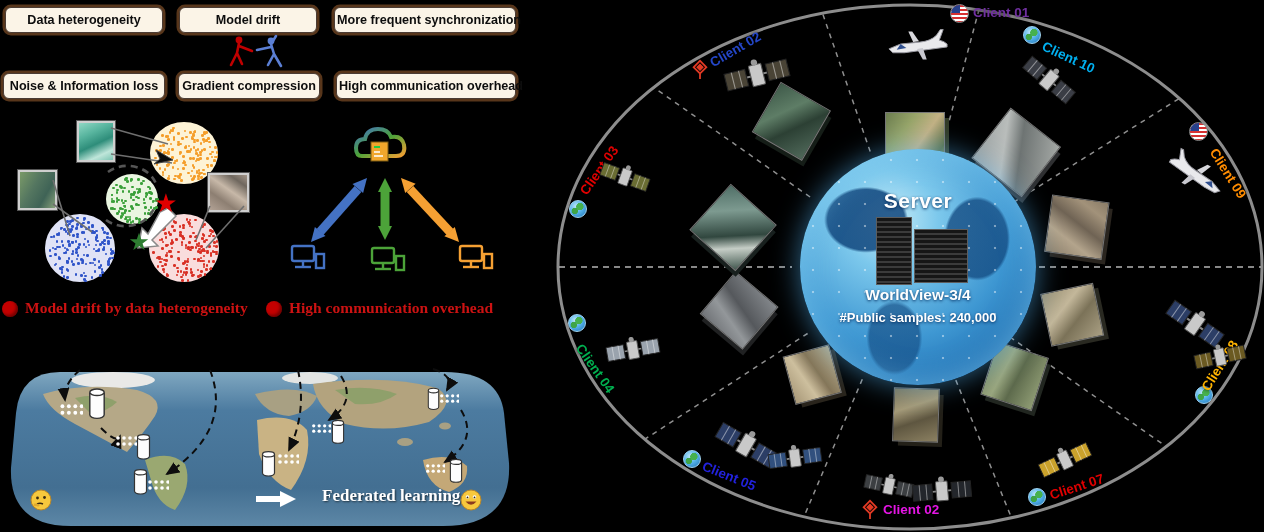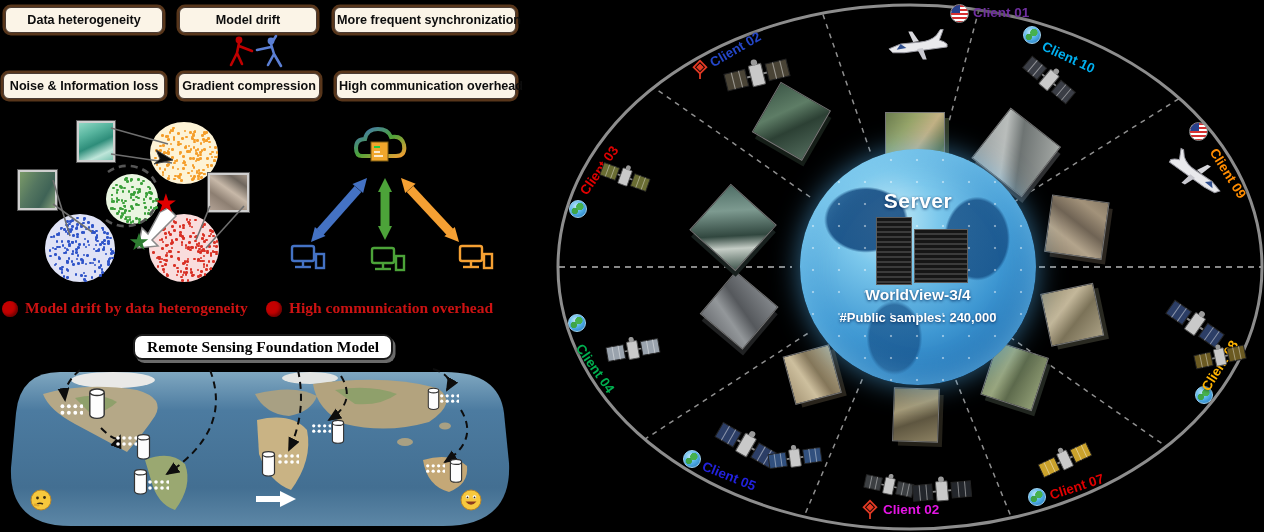--- a/index.html
+++ b/index.html
@@ -799,21 +799,20 @@
       <line x1="193" y1="159" x2="209" y2="159"></line>
         <rect x="214" y="146" width="8" height="14"></rect>
     </g>
   </svg>
 
   <span class="bullet-dot" style="left:2px;top:301px;"></span>
   <span class="bullet-text" style="left:25px;top:299px;">Model drift by data heterogeneity</span>
   <span class="bullet-dot" style="left:266px;top:301px;"></span>
   <span class="bullet-text" style="left:289px;top:299px;">High communication overhead</span>
 
-  <div class="rsfm">Remote Sensing Foundation Model</div>
 
   <svg style="position:absolute;left:5px;top:368px;" width="510" height="162" viewBox="0 0 510 162">
     <defs>
       <linearGradient id="ocean" x1="0" y1="0" x2="0" y2="1">
         <stop offset="0" stop-color="#7fa7c0"></stop>
           <stop offset=".25" stop-color="#4c7ba0"></stop>
         <stop offset=".75" stop-color="#436f92"></stop>
           <stop offset="1" stop-color="#5d87a6"></stop>
       </linearGradient>
       <marker id="mArrow" markerWidth="8" markerHeight="8" refX="6" refY="3" orient="auto">
@@ -867,20 +866,21 @@
         <circle cx="11" cy="11" r="10" fill="#f7c83d" stroke="#b8862a"></circle>
       <circle cx="7.5" cy="9" r="1.4" fill="#3a2a10"></circle>
         <circle cx="14.5" cy="8.5" r="1.4" fill="#3a2a10"></circle>
       <path d="M7,15 Q10,13.5 13,15" stroke="#3a2a10" stroke-width="1.4" fill="none"></path>
       <path d="M4,16 q3,-1 5,1" stroke="#e0a92c" stroke-width="2.4" fill="none"></path>
       </svg>
   </span>
   <svg style="position:absolute;left:256px;top:491px;" width="40" height="16">
     <polygon points="0,5 24,5 24,0 40,8 24,16 24,11 0,11" fill="#fff"></polygon>
   </svg>
+  <span class="map-cap" style="left:322px;top:486px;">Federated learning</span>
   <span style="position:absolute;left:460px;top:489px;width:22px;height:22px;">
     <svg width="22" height="22">
         <circle cx="11" cy="11" r="10" fill="#f7c83d" stroke="#b8862a"></circle>
       <circle cx="7.5" cy="8" r="1.8" fill="#fff"></circle>
         <circle cx="14.5" cy="8" r="1.8" fill="#fff"></circle>
       <circle cx="7.5" cy="8.4" r="0.9" fill="#3a2a10"></circle>
         <circle cx="14.5" cy="8.4" r="0.9" fill="#3a2a10"></circle>
       <path d="M5.5,12.5 Q11,19 16.5,12.5 Z" fill="#8b3a1e"></path>
       </svg>
   </span>

